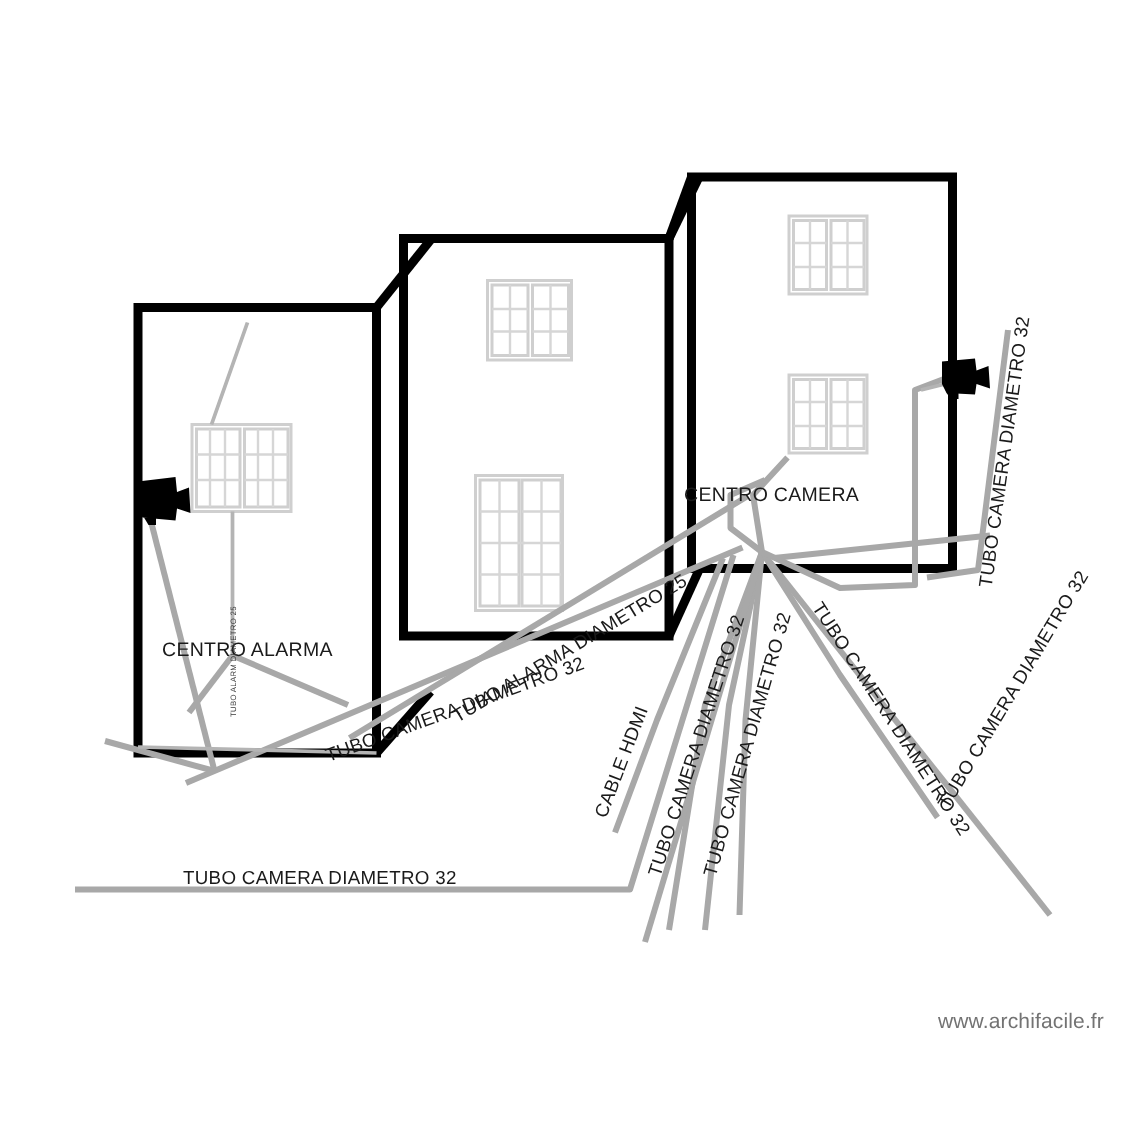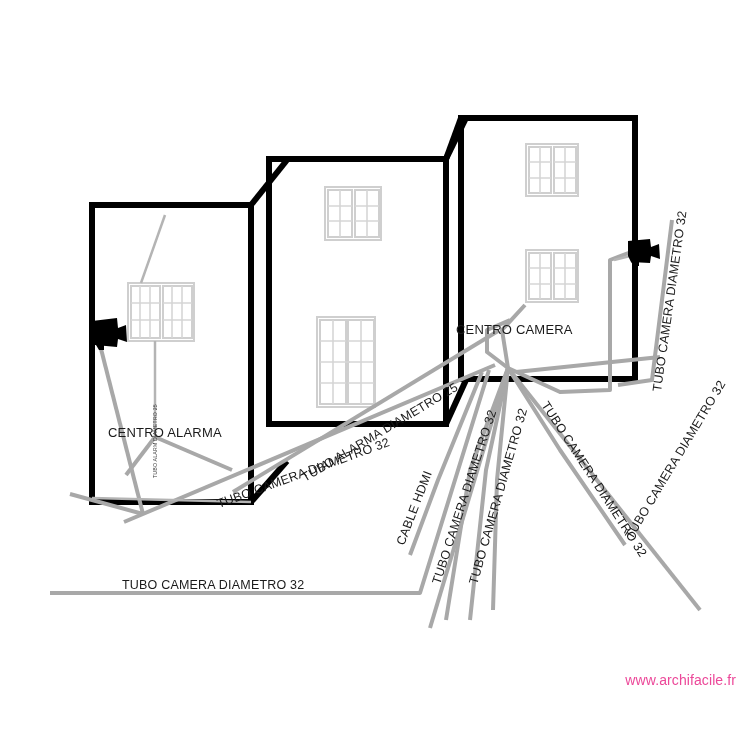--- a/index.html
+++ b/index.html
@@ -80,21 +80,21 @@
     font-size: 5.2px;
     fill: #3a3a3a;
     letter-spacing: 0.2px;
   }
   .watermark {
     position: absolute;
     right: 14px;
     bottom: 62px;
     font-family: "Liberation Sans", sans-serif;
     font-size: 14px;
-    color: #ec4899;
+    color: #737373;
     letter-spacing: 0.1px;
     white-space: nowrap;
   }
 </style>
 </head>
 <body>
 
 <div id="canvas-root">
 
   <svg id="plan-svg" viewBox="0 0 750 750">

